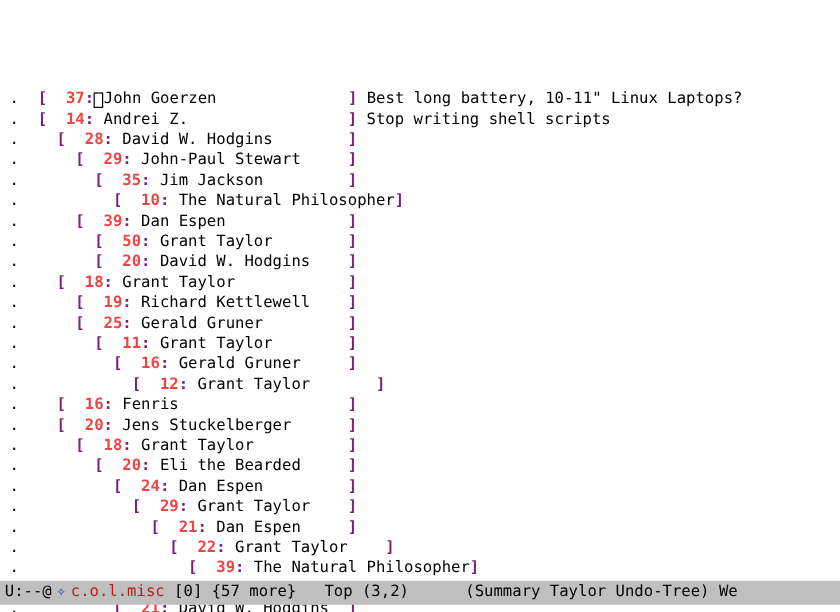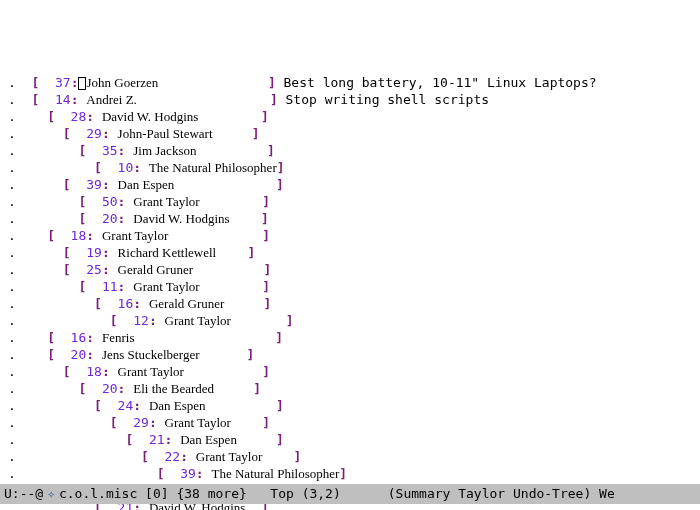--- a/index.html
+++ b/index.html
@@ -16,57 +16,57 @@
   }
   .buffer {
     padding: 6px 0 0 8px;
     width: 100%;
     height: 484px;
     overflow: hidden;
   }
   .line { white-space: pre; }
   .dot      { color: #000; }
   .bracket  { color: #7a1e7a; font-weight: bold; }
-  .count    { color: #6d28d9; font-weight: normal; }
-  .author   { color: #000000; font-family: Liberation Serif, serif; }
+  .count    { color: #ef4444; font-weight: bold; }
+  .author   { color: #000000; }
   .subject  { color: #000000; }
   .cursor   { border: 1px solid #000; padding: 0; display: inline-block; width: 8px; height: 13px; vertical-align: text-top; position: relative; top: 2px; }
   .modeline {
     position: absolute;
     left: 0; right: 0; bottom: 6px;
     height: 20px;
     background: #bfbfbf;
     color: #000;
     font-family: inherit;
     font-size: 13px;
     line-height: 20px;
     padding: 0 4px;
     display: flex;
     align-items: center;
     overflow: hidden;
     white-space: pre;
   }
   .ml-icon { color: #1b3a8f; margin: 0 4px; font-weight: bold; }
-  .ml-name { color: #000000; }
+  .ml-name { color: #b91c1c; }
 </style>
 </head>
 <body>
 
 
 
 <div class="buffer" id="buffer"><div class="line"><span class="dot">.</span>  <span class="bracket">[</span><span class="count">  37</span><span class="bracket">:</span><span class="cursor"></span><span class="author">John Goerzen</span>              <span class="bracket">]</span> <span class="subject">Best long battery, 10-11" Linux Laptops?</span></div><div class="line"><span class="dot">.</span>  <span class="bracket">[</span><span class="count">  14</span><span class="bracket">:</span> <span class="author">Andrei Z.</span>                 <span class="bracket">]</span> <span class="subject">Stop writing shell scripts</span></div><div class="line"><span class="dot">.</span>    <span class="bracket">[</span><span class="count">  28</span><span class="bracket">:</span> <span class="author">David W. Hodgins</span>        <span class="bracket">]</span></div><div class="line"><span class="dot">.</span>      <span class="bracket">[</span><span class="count">  29</span><span class="bracket">:</span> <span class="author">John-Paul Stewart</span>     <span class="bracket">]</span></div><div class="line"><span class="dot">.</span>        <span class="bracket">[</span><span class="count">  35</span><span class="bracket">:</span> <span class="author">Jim Jackson</span>         <span class="bracket">]</span></div><div class="line"><span class="dot">.</span>          <span class="bracket">[</span><span class="count">  10</span><span class="bracket">:</span> <span class="author">The Natural Philosopher</span><span class="bracket">]</span></div><div class="line"><span class="dot">.</span>      <span class="bracket">[</span><span class="count">  39</span><span class="bracket">:</span> <span class="author">Dan Espen</span>             <span class="bracket">]</span></div><div class="line"><span class="dot">.</span>        <span class="bracket">[</span><span class="count">  50</span><span class="bracket">:</span> <span class="author">Grant Taylor</span>        <span class="bracket">]</span></div><div class="line"><span class="dot">.</span>        <span class="bracket">[</span><span class="count">  20</span><span class="bracket">:</span> <span class="author">David W. Hodgins</span>    <span class="bracket">]</span></div><div class="line"><span class="dot">.</span>    <span class="bracket">[</span><span class="count">  18</span><span class="bracket">:</span> <span class="author">Grant Taylor</span>            <span class="bracket">]</span></div><div class="line"><span class="dot">.</span>      <span class="bracket">[</span><span class="count">  19</span><span class="bracket">:</span> <span class="author">Richard Kettlewell</span>    <span class="bracket">]</span></div><div class="line"><span class="dot">.</span>      <span class="bracket">[</span><span class="count">  25</span><span class="bracket">:</span> <span class="author">Gerald Gruner</span>         <span class="bracket">]</span></div><div class="line"><span class="dot">.</span>        <span class="bracket">[</span><span class="count">  11</span><span class="bracket">:</span> <span class="author">Grant Taylor</span>        <span class="bracket">]</span></div><div class="line"><span class="dot">.</span>          <span class="bracket">[</span><span class="count">  16</span><span class="bracket">:</span> <span class="author">Gerald Gruner</span>     <span class="bracket">]</span></div><div class="line"><span class="dot">.</span>            <span class="bracket">[</span><span class="count">  12</span><span class="bracket">:</span> <span class="author">Grant Taylor</span>       <span class="bracket">]</span></div><div class="line"><span class="dot">.</span>    <span class="bracket">[</span><span class="count">  16</span><span class="bracket">:</span> <span class="author">Fenris</span>                  <span class="bracket">]</span></div><div class="line"><span class="dot">.</span>    <span class="bracket">[</span><span class="count">  20</span><span class="bracket">:</span> <span class="author">Jens Stuckelberger</span>      <span class="bracket">]</span></div><div class="line"><span class="dot">.</span>      <span class="bracket">[</span><span class="count">  18</span><span class="bracket">:</span> <span class="author">Grant Taylor</span>          <span class="bracket">]</span></div><div class="line"><span class="dot">.</span>        <span class="bracket">[</span><span class="count">  20</span><span class="bracket">:</span> <span class="author">Eli the Bearded</span>     <span class="bracket">]</span></div><div class="line"><span class="dot">.</span>          <span class="bracket">[</span><span class="count">  24</span><span class="bracket">:</span> <span class="author">Dan Espen</span>         <span class="bracket">]</span></div><div class="line"><span class="dot">.</span>            <span class="bracket">[</span><span class="count">  29</span><span class="bracket">:</span> <span class="author">Grant Taylor</span>    <span class="bracket">]</span></div><div class="line"><span class="dot">.</span>              <span class="bracket">[</span><span class="count">  21</span><span class="bracket">:</span> <span class="author">Dan Espen</span>     <span class="bracket">]</span></div><div class="line"><span class="dot">.</span>                <span class="bracket">[</span><span class="count">  22</span><span class="bracket">:</span> <span class="author">Grant Taylor</span>    <span class="bracket">]</span></div><div class="line"><span class="dot">.</span>                  <span class="bracket">[</span><span class="count">  39</span><span class="bracket">:</span> <span class="author">The Natural Philosopher</span><span class="bracket">]</span></div><div class="line"><span class="dot">.</span>                  <span class="bracket">[</span><span class="count">  17</span><span class="bracket">:</span> <span class="author">Grant Taylor</span>    <span class="bracket">]</span></div><div class="line"><span class="dot">.</span>          <span class="bracket">[</span><span class="count">  21</span><span class="bracket">:</span> <span class="author">David W. Hodgins</span>  <span class="bracket">]</span></div></div>
 
 <div class="modeline">
   <span>U:--@</span>
   <span class="ml-icon">✧</span>
   <span class="ml-name">c.o.l.misc</span>
   <span> </span>
   <span>[0]</span>
   <span> </span>
-  <span>{38 more}</span>
+  <span>{57 more}</span>
   <span>   </span>
   <span>Top (3,2)</span>
   <span>      </span>
   <span>(Summary Taylor Undo-Tree)</span>
   <span> </span>
   <span>We</span>
 </div>
 
 
 

